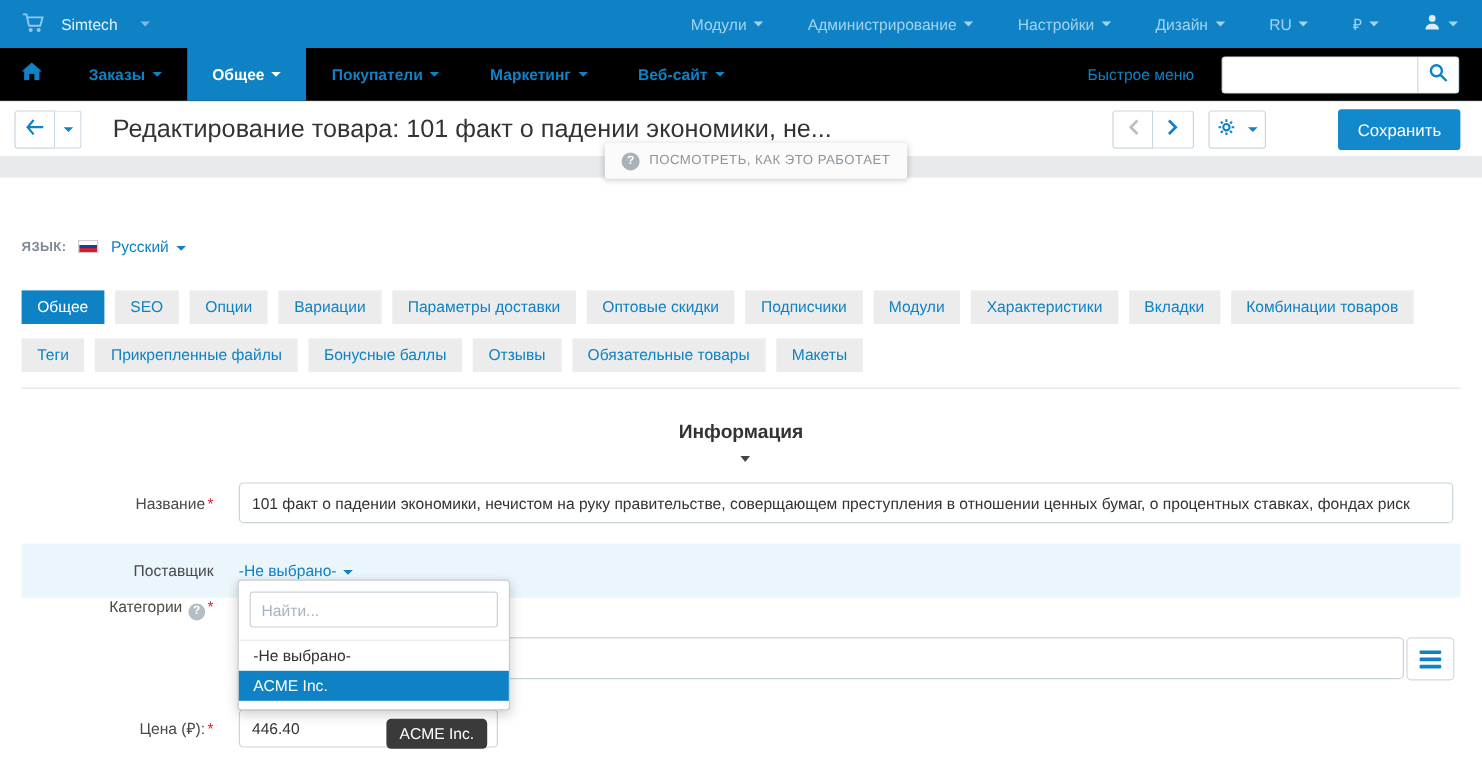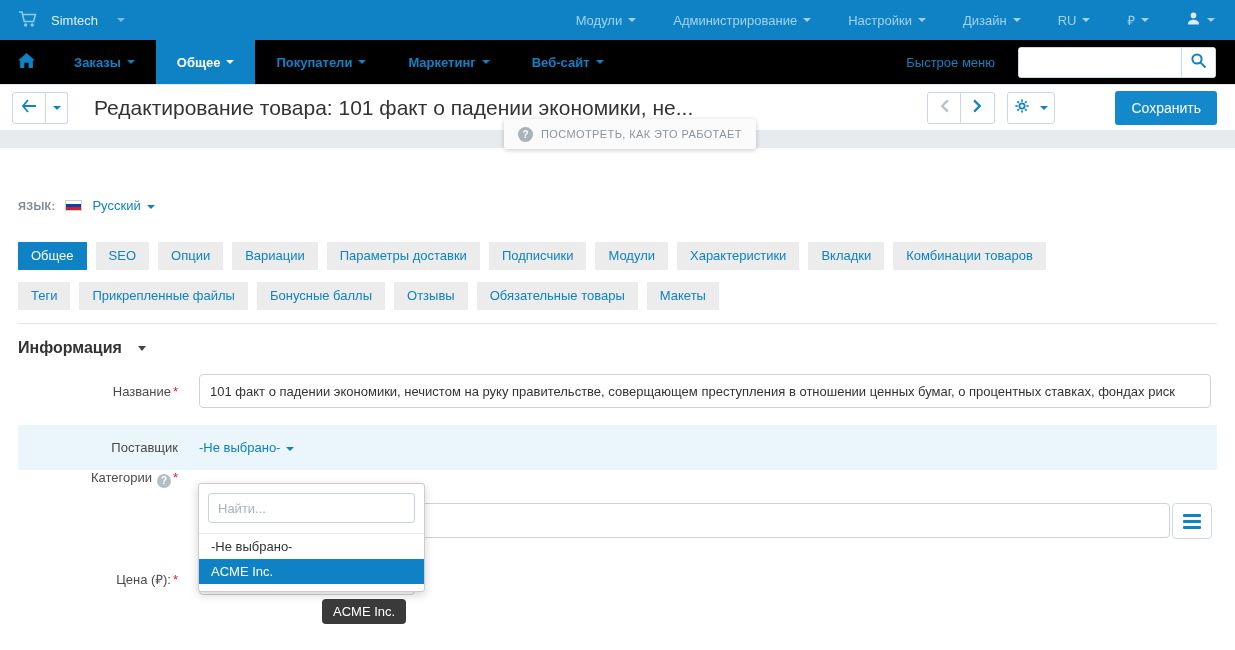--- a/index.html
+++ b/index.html
@@ -62,21 +62,21 @@
   .lang-link { font-size:13px; color:#0e82c4; cursor:pointer; }
 
   .tabs-row { margin-top:29px; display:flex; gap:9px; }
   .tabs-row.second { margin-top:12px; }
   .tab { height:28px; line-height:28px; padding:0 13px; background:#ececec; color:#0e82c4; font-size:13px;
     border-radius:0; cursor:pointer; white-space:nowrap; }
   .tab.active { background:#0e82c4; color:#fff; }
 
   .divider { margin-top:13px; width:1199px; border-bottom:1px solid #e4e4e4; }
 
-  .section-title { margin-top:15px; display:flex; align-items:center; gap:10px; font-size:16px; font-weight:700; color:#333; cursor:pointer; }
+  .section-title { margin-top:28px; display:flex; align-items:center; gap:10px; font-size:16px; font-weight:700; color:#333; cursor:pointer;flex-direction:column; }
   .section-title .caret { border-top-color:#444; border-top-width:5px; border-left-width:4.5px; border-right-width:4.5px; }
 
   .frow { display:flex; align-items:center; margin-top:17px; }
   .flabel { width:160px; flex-shrink:0; text-align:right; font-size:13px; color:#4a4a4a; }
   .star { color:#d9232d; margin-left:2px; }
   .fctrl { margin-left:21px; }
   .inp { border:1px solid #c8d3da; border-radius:4px; font-size:13px; color:#333; padding:0 10px; outline:none; font-family:inherit; }
   .inp::placeholder { color:#a9b3bb; }
   .inp-name { width:1012px; height:34px; }
   .row-supplier { margin-top:17px; width:1199px; height:45px; background:#eaf5fc; display:flex; align-items:center; }
@@ -268,20 +268,21 @@
     <span class="flag-ru"></span>
     <span class="lang-link"><span>Русский</span><span class="caret"></span></span>
   </div>
 
   <div class="tabs-row">
     <span class="tab active">Общее</span>
     <span class="tab">SEO</span>
     <span class="tab">Опции</span>
     <span class="tab">Вариации</span>
     <span class="tab">Параметры доставки</span>
+    <span class="tab">Оптовые скидки</span>
     <span class="tab">Подписчики</span>
     <span class="tab">Модули</span>
     <span class="tab">Характеристики</span>
     <span class="tab">Вкладки</span>
     <span class="tab">Комбинации товаров</span>
   </div>
   <div class="tabs-row second">
     <span class="tab">Теги</span>
     <span class="tab">Прикрепленные файлы</span>
     <span class="tab">Бонусные баллы</span>

